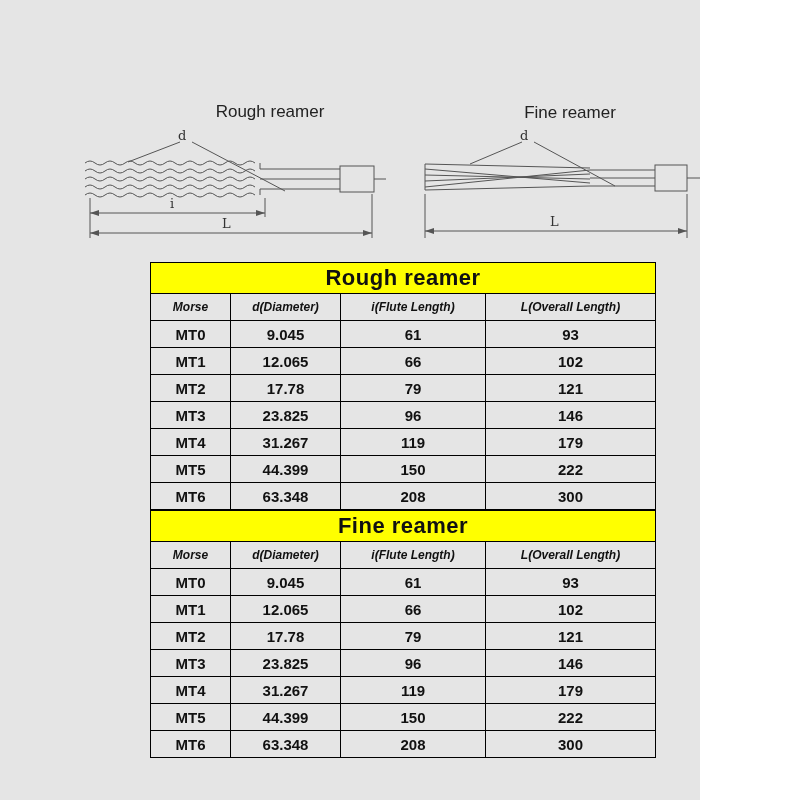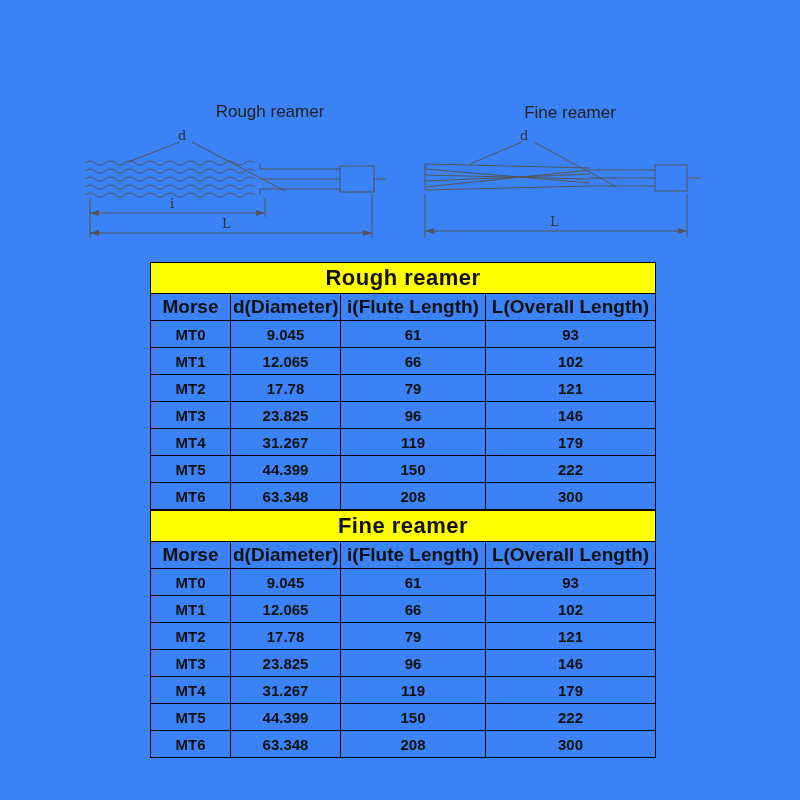--- a/index.html
+++ b/index.html
@@ -1,28 +1,28 @@
 <!DOCTYPE html>
 <html><head>
 <meta charset="utf-8">
 <style>
   html,body{margin:0;padding:0;background:#fff;}
-  .page{position:relative;width:800px;height:800px;background:#3b82f6;overflow:hidden;
+  .page{position:relative;width:700px;height:800px;background:#e5e5e5;overflow:hidden;
         font-family:"Liberation Sans",sans-serif;color:#000;}
   .diagram-title{position:absolute;font-size:17px;color:#222;text-align:center;
         font-family:"Liberation Sans",sans-serif;}
   .diagram{position:absolute;}
   .diagram svg{display:block;}
   .dim-label{position:absolute;font-size:13px;color:#333;font-family:"DejaVu Serif",serif;}
   .tables{position:absolute;left:150px;top:262px;}
   table{border-collapse:collapse;table-layout:fixed;width:505px;}
   td,th{border:1px solid #000;text-align:center;vertical-align:middle;
         font-weight:700;font-size:15px;height:26px;padding:0 2px;
         font-family:"Liberation Sans",sans-serif;color:#111;}
-  th{font-size:19px;}
+  th{font-size:12px;font-style:italic;}
   .ttl{background:#ffff00;font-size:22px;font-weight:800;height:30px;letter-spacing:.5px;}
   .c0{width:80px}.c1{width:110px}.c2{width:145px}.c3{width:170px}
 </style>
 </head>
 <body>
 
 <div class="page">
 
   <div class="diagram-title" style="left:140px;top:102px;width:260px;">Rough reamer</div>
   <div class="diagram-title" style="left:440px;top:103px;width:260px;">Fine reamer</div>

